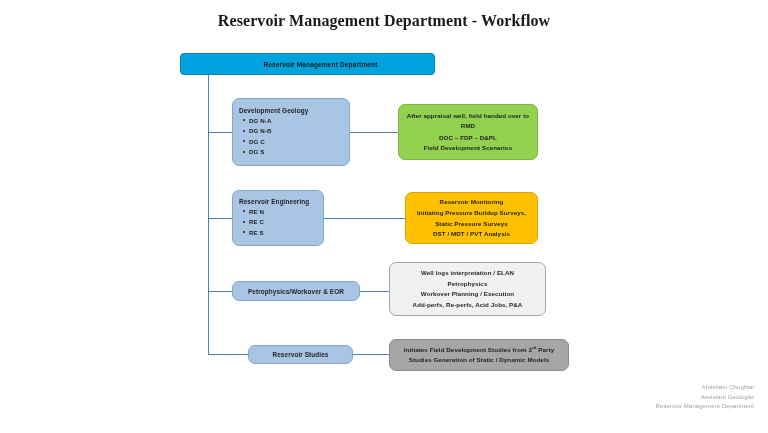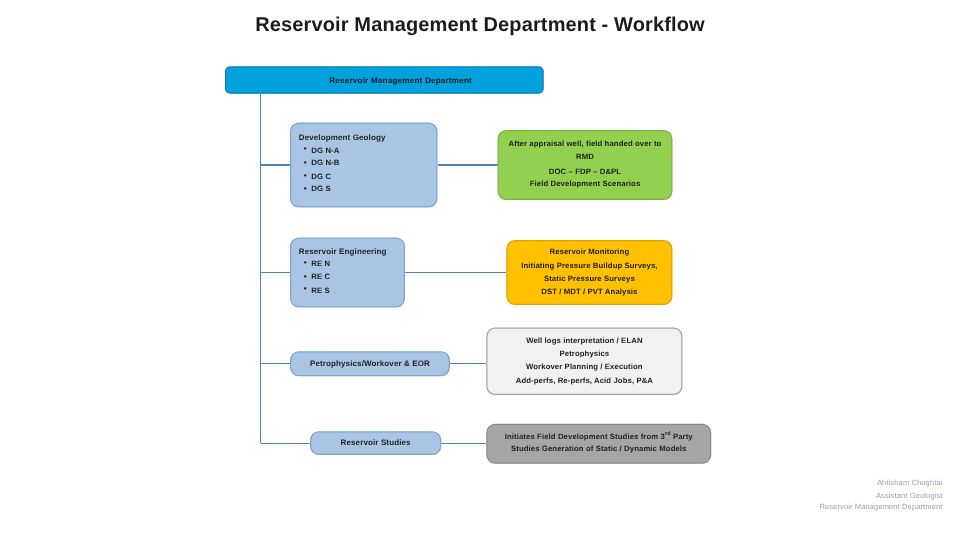--- a/index.html
+++ b/index.html
@@ -25,20 +25,21 @@
   .page-title {
     position: absolute;
     left: 0;
     top: 12px;
     width: 768px;
     text-align: center;
     font-size: 16px;
     font-weight: bold;
     letter-spacing: .1px;
     color: #1a1a1a;
+    font-family: Liberation Serif, serif;
   }
 
   
   #wires {
     position: absolute;
     left: 0;
     top: 0;
     width: 768px;
     height: 433px;
     pointer-events: none;

